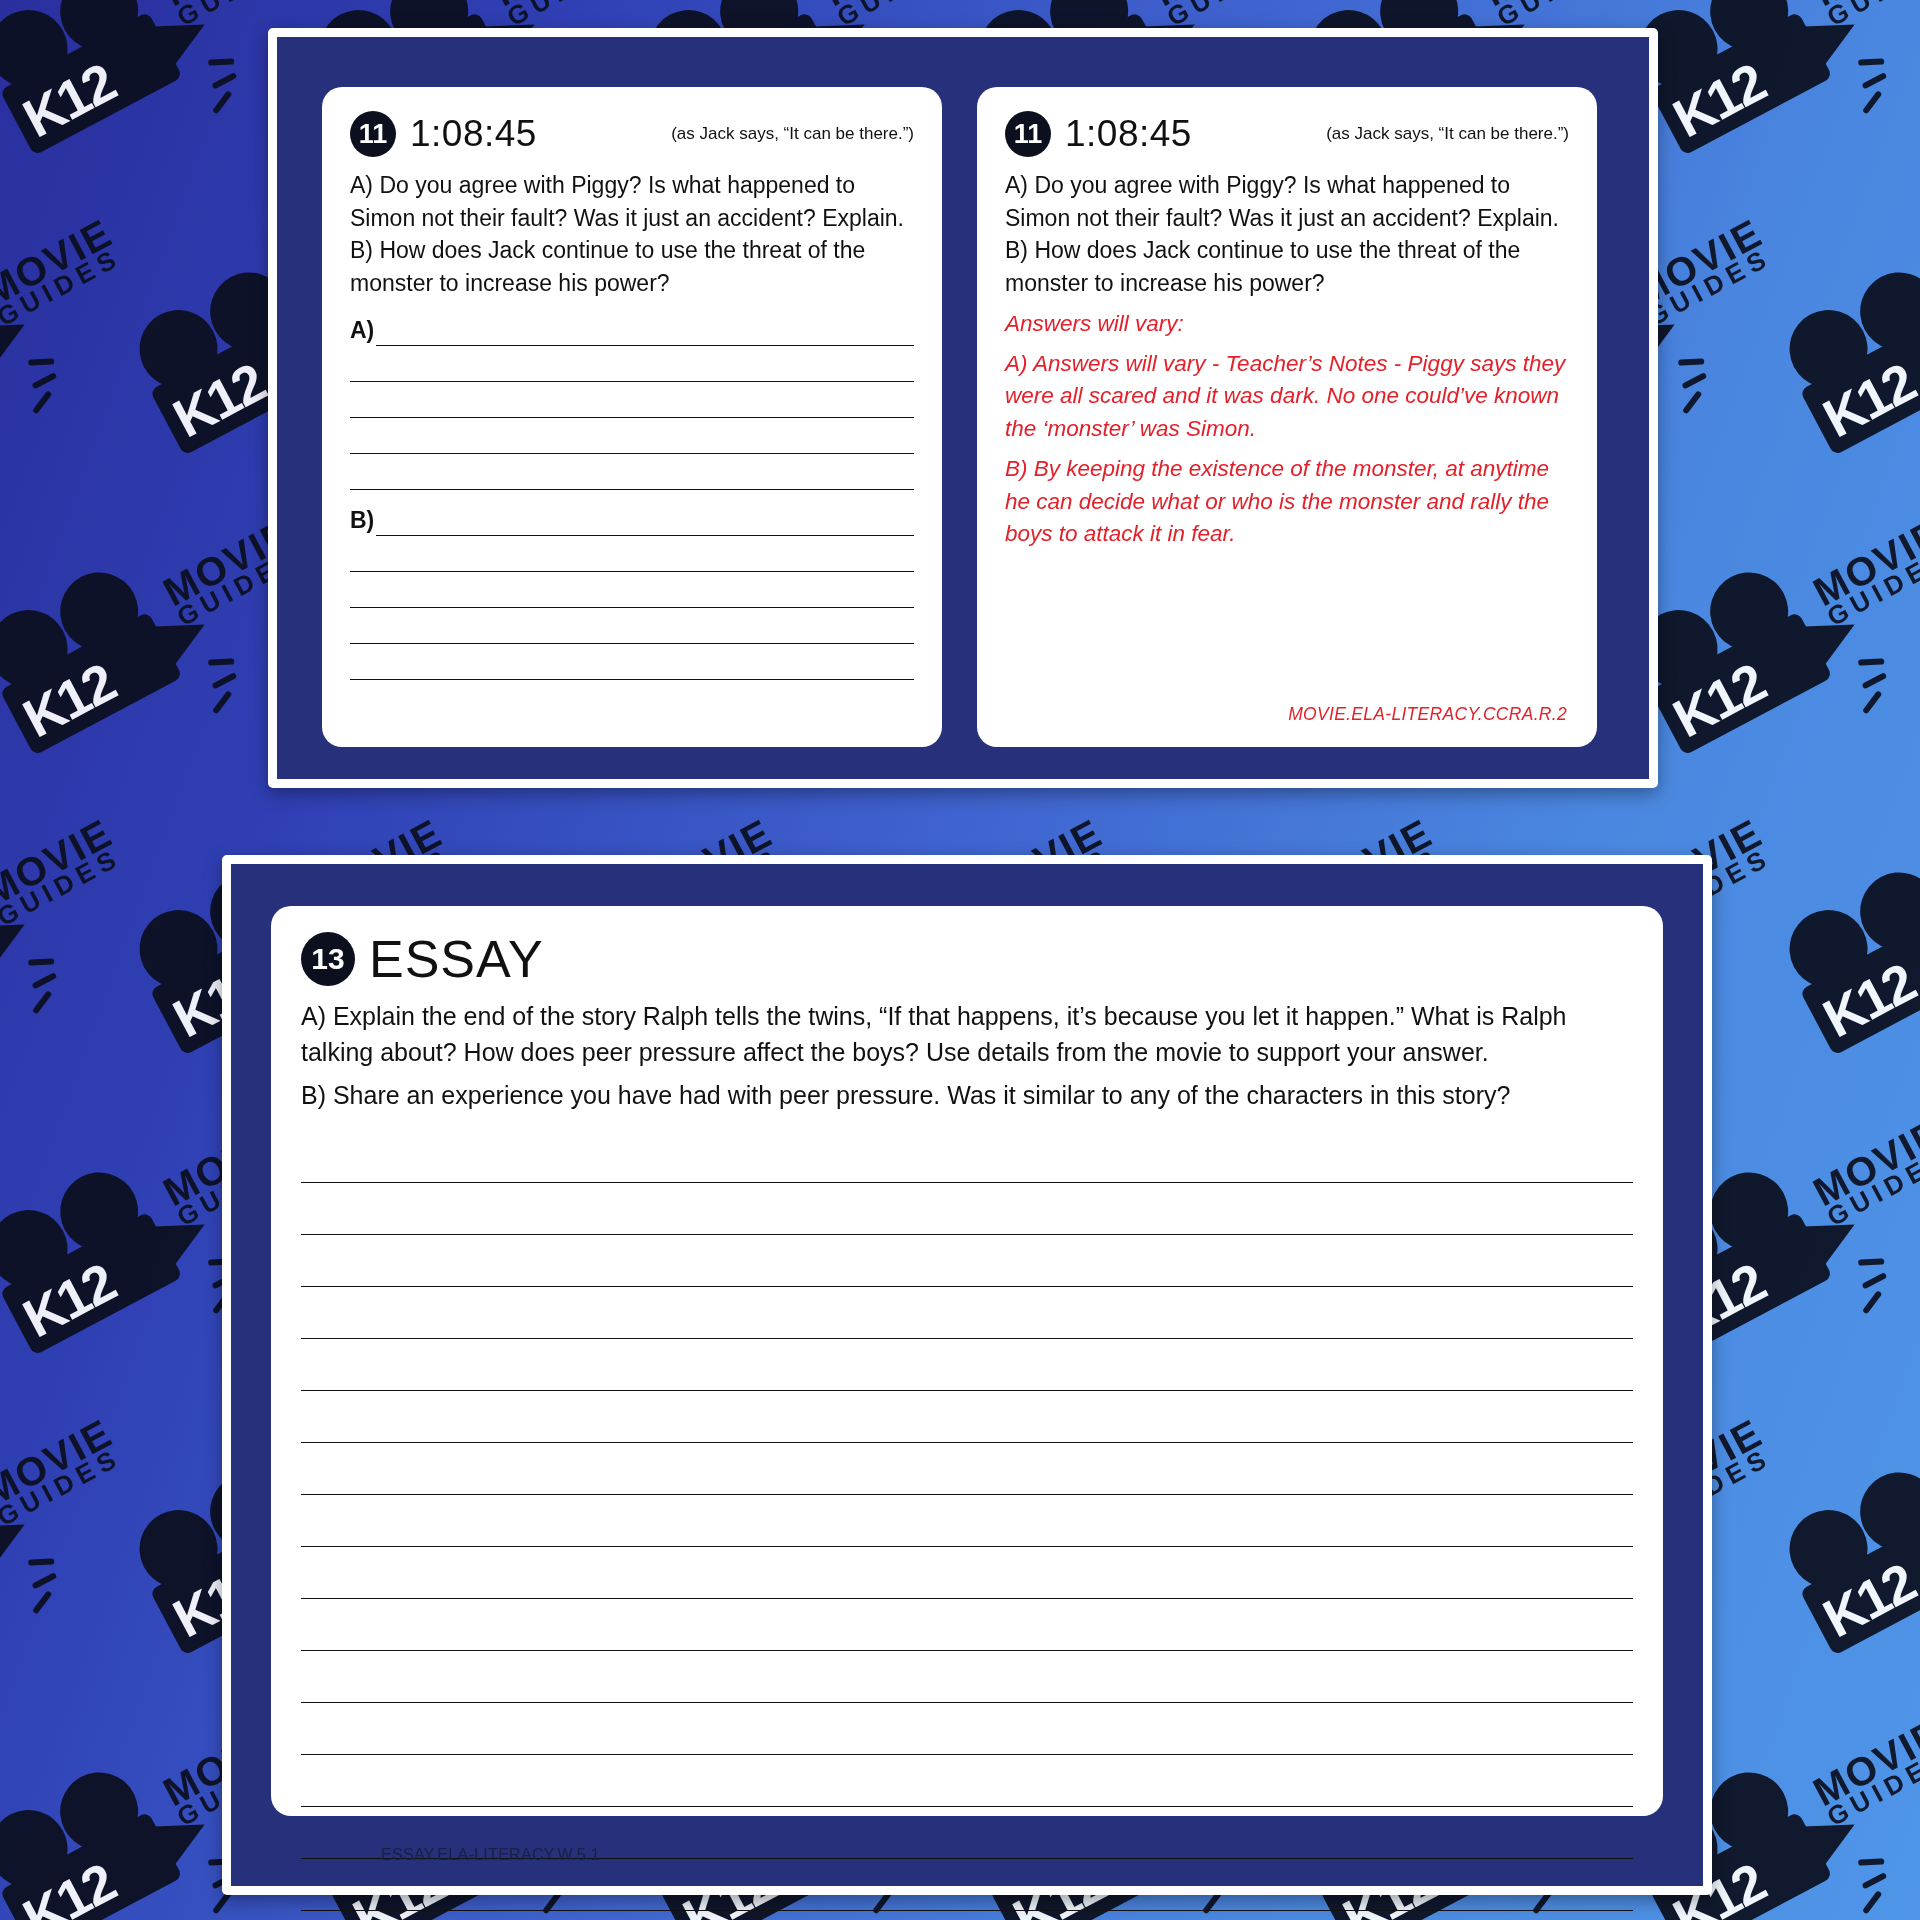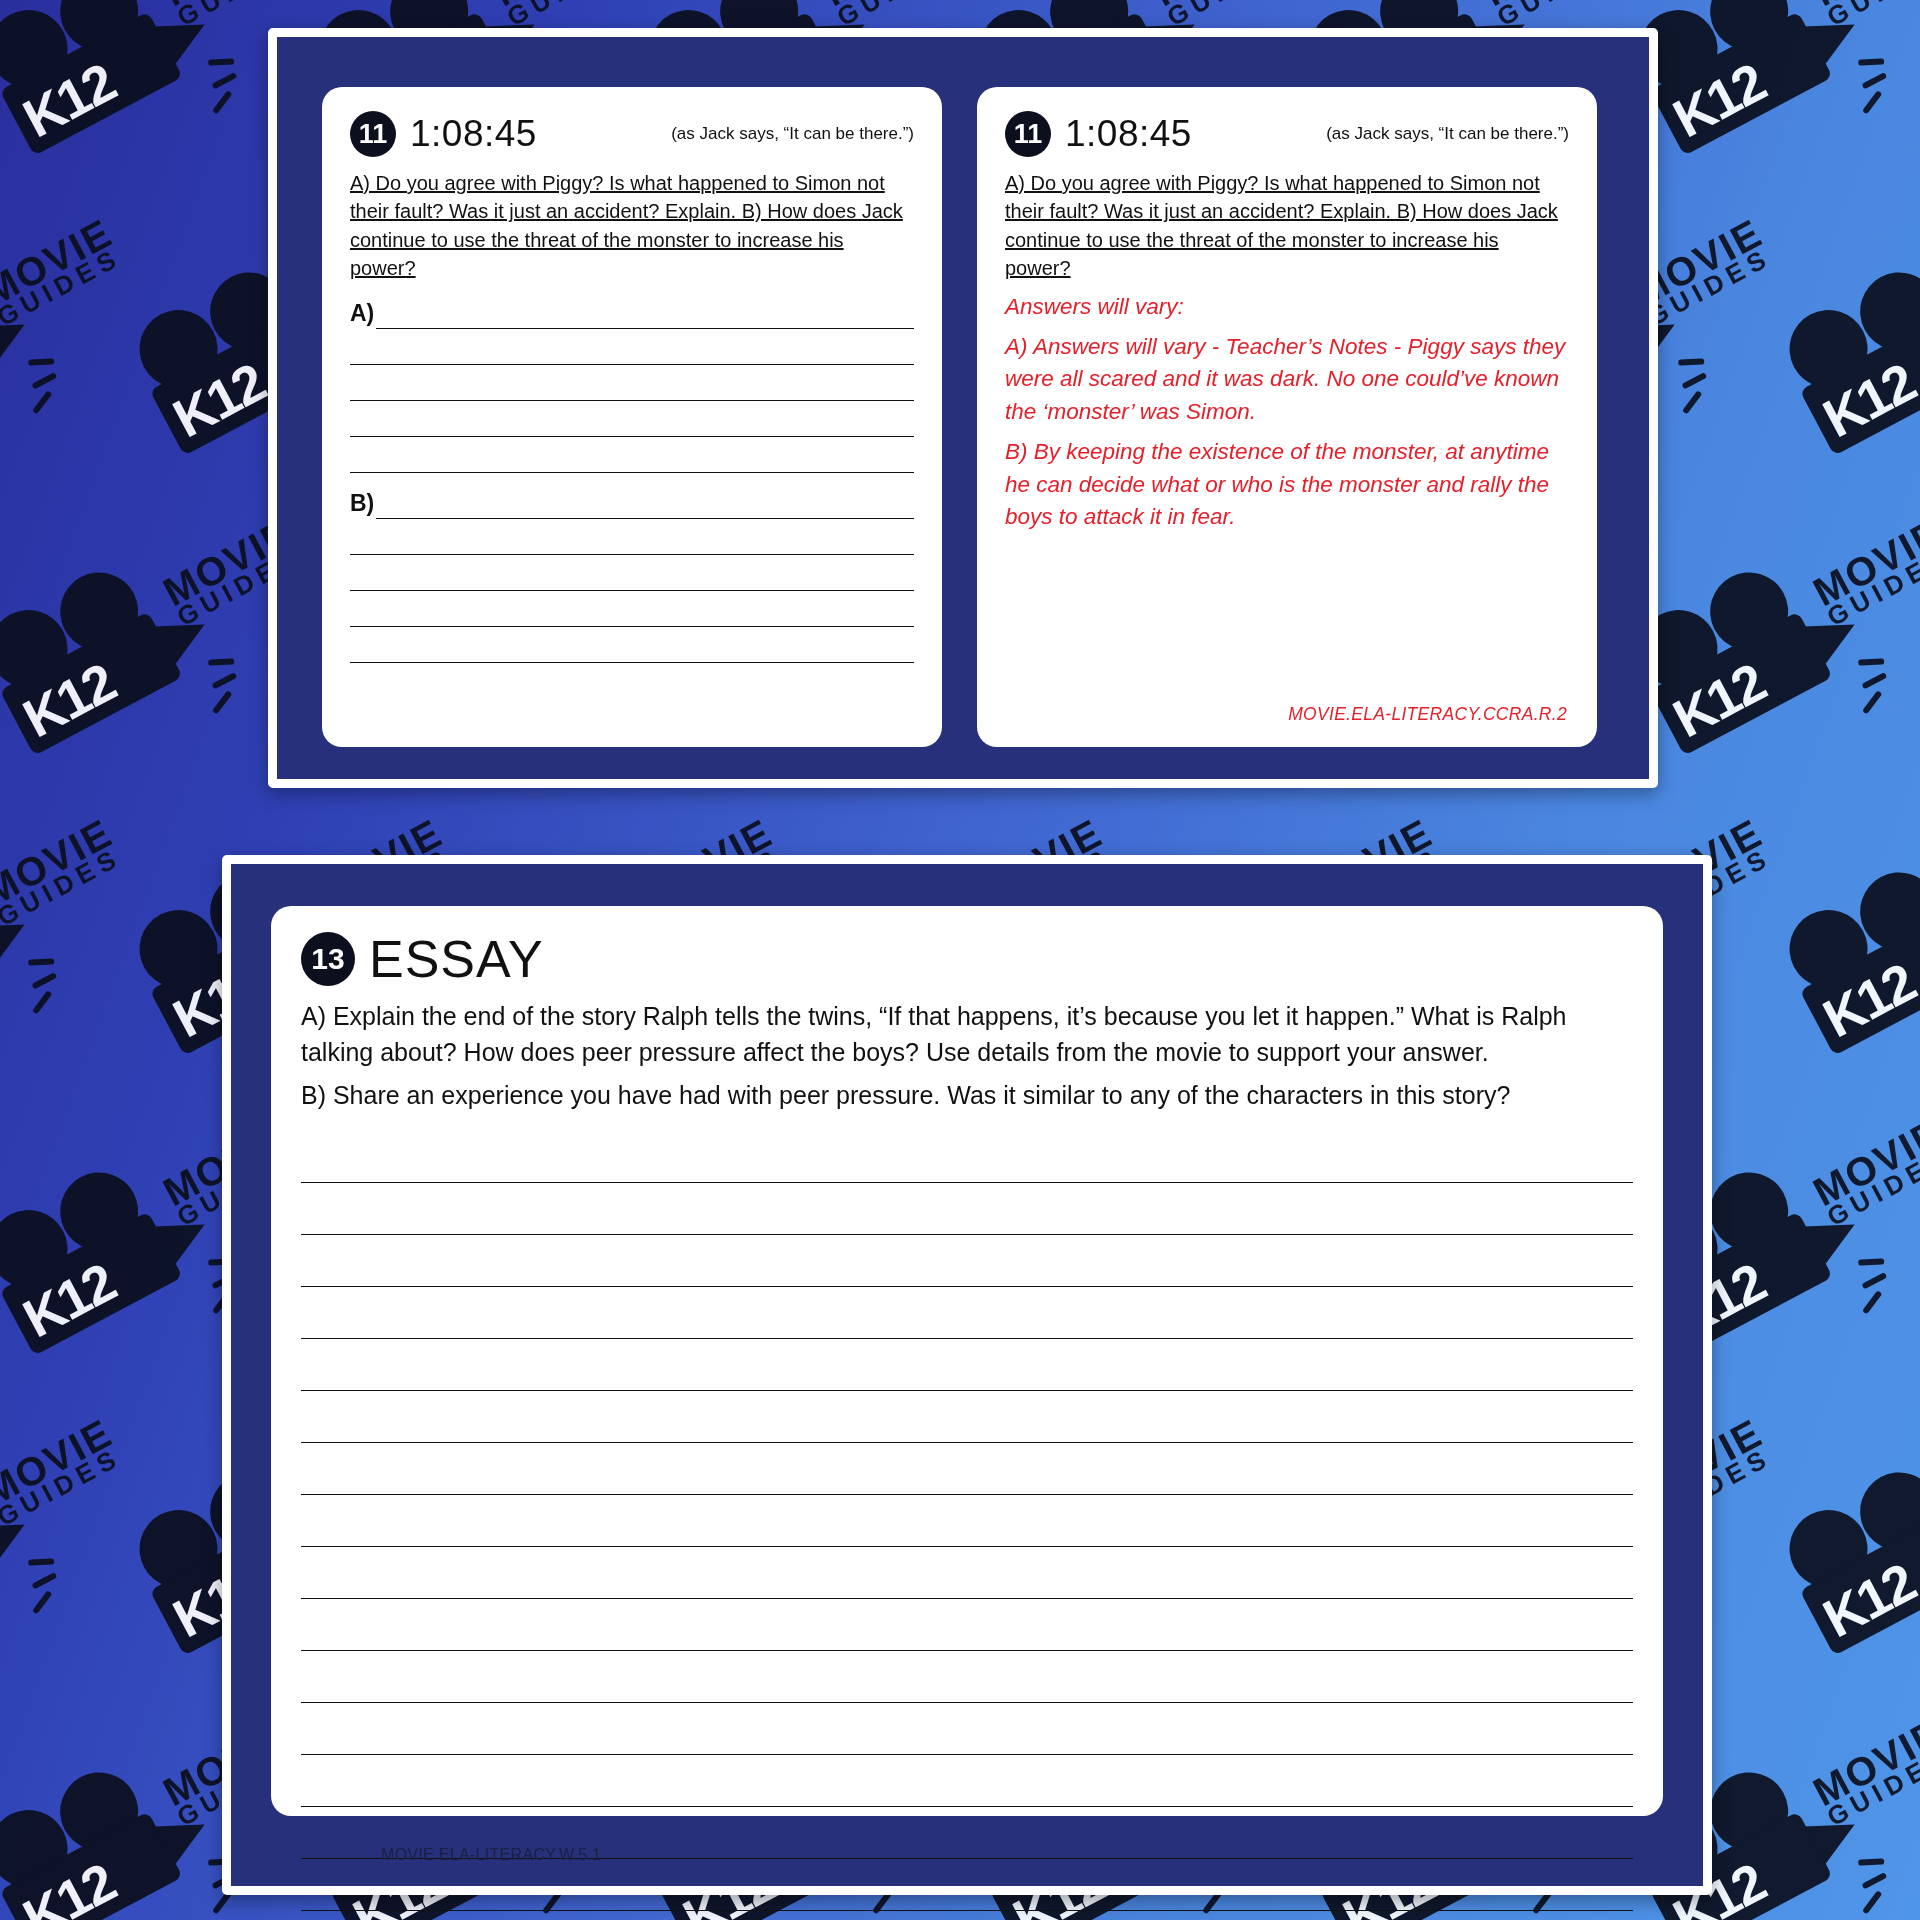--- a/index.html
+++ b/index.html
@@ -163,24 +163,23 @@
   .essay-title {
     font-size: 52px;
     letter-spacing: 1px;
     color: #111;
     font-weight: normal;
     line-height: 1;
   }
   .essay-head .qnum { width: 54px; height: 54px; font-size: 30px; }
 
   .qtext {
-    font-size: 20px;
+    font-size: 23px;
     line-height: 1.42;
     color: #111;
-    text-decoration: underline;
   }
   .essay-text {
     font-size: 25px;
     line-height: 1.45;
     color: #111;
     margin-top: 6px;
   }
 
   
   .lines { margin-top: 10px; }
@@ -910,16 +909,16 @@
           </div>
           <div class="lineRow">
             <span class="rule"></span>
           </div>
           <div class="lineRow">
             <span class="rule"></span>
           </div>
           <div class="lineRow"></div>
         </div>
     </div>
-    <div class="ccss-dark">MOVIE.ELA-LITERACY.W.5.1</div>
+    <div class="ccss-dark">ESSAY.ELA-LITERACY.W.5.1</div>
   </div>
 
 </div>
 
 </body></html>

